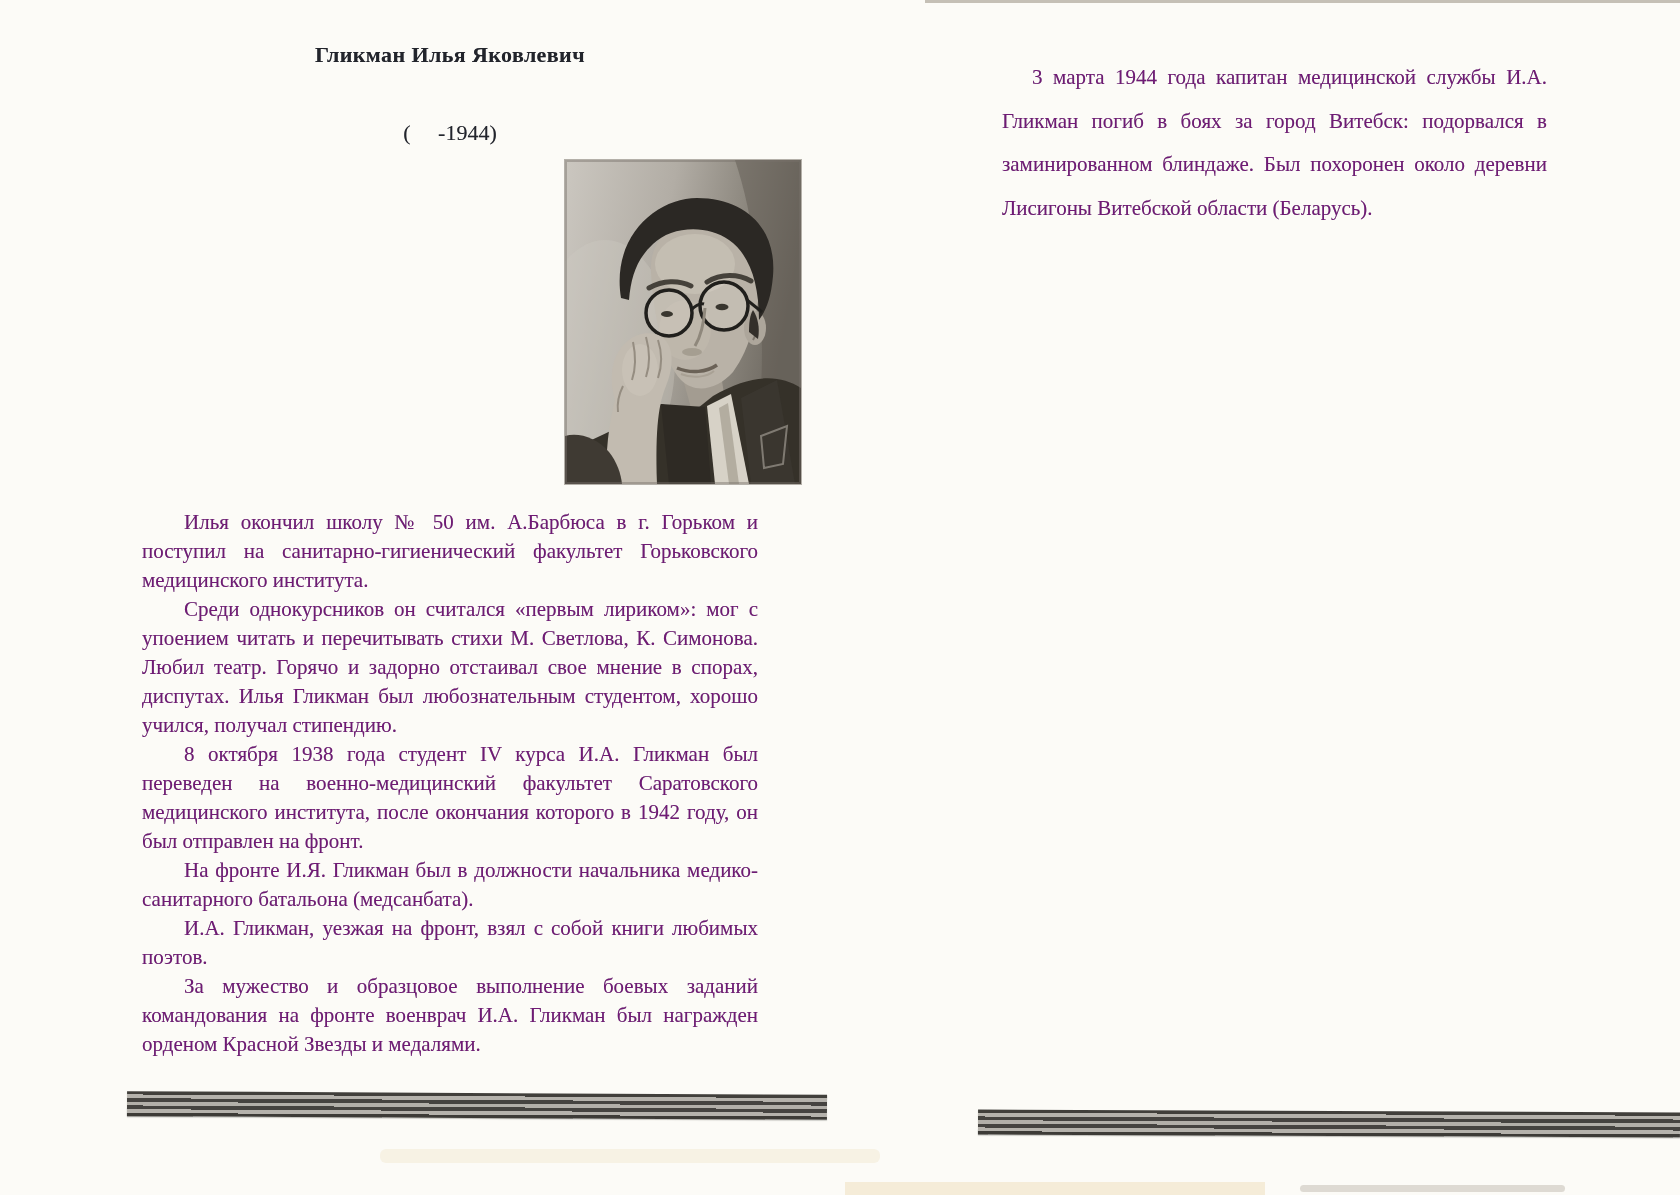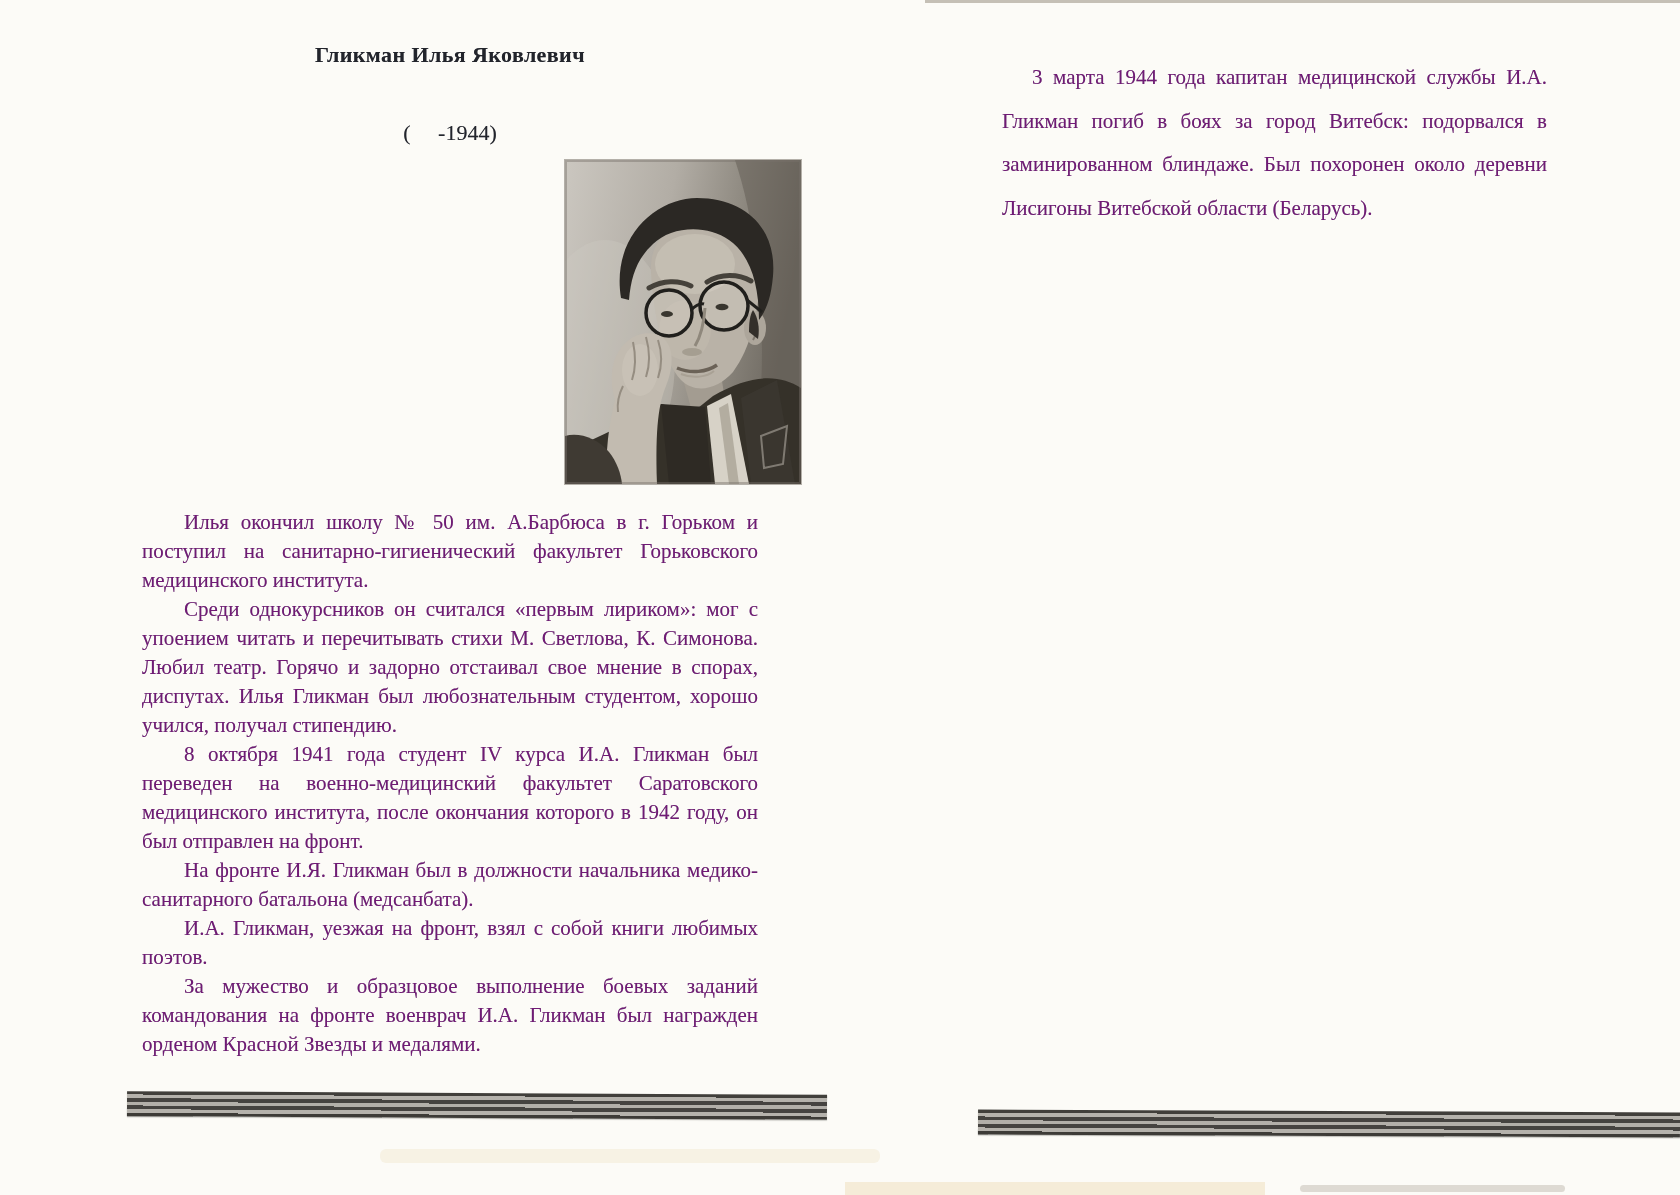--- a/index.html
+++ b/index.html
@@ -139,21 +139,21 @@
       <path d="M58 226 C54 234 52 244 53 252" stroke="#958d81" stroke-width="2" fill="none"></path>
 
       <path d="M0 324 L0 276 C14 272 32 278 44 292 C52 302 56 314 57 324 Z" fill="#3f3a33"></path>
       <rect x="1" y="1" width="234" height="322" fill="none" stroke="#77726a" stroke-width="2" opacity="0.45"></rect>
     </svg>
   </div>
 
   <div class="abs body-text body-left">
     <p>Илья окончил школу № 50 им. А.Барбюса в г. Горьком и поступил на санитарно-гигиенический факультет Горьковского медицинского института.</p>
     <p>Среди однокурсников он считался «первым лириком»: мог с упоением читать и перечитывать стихи М. Светлова, К. Симонова. Любил театр. Горячо и задорно отстаивал свое мнение в спорах, диспутах. Илья Гликман был любознательным студентом, хорошо учился, получал стипендию.</p>
-    <p>8 октября 1941 года студент IV курса И.А. Гликман был переведен на военно-медицинский факультет Саратовского медицинского института, после окончания которого в 1942 году, он был отправлен на фронт.</p>
+    <p>8 октября 1938 года студент IV курса И.А. Гликман был переведен на военно-медицинский факультет Саратовского медицинского института, после окончания которого в 1942 году, он был отправлен на фронт.</p>
     <p>На фронте И.Я. Гликман был в должности начальника медико-санитарного батальона (медсанбата).</p>
     <p>И.А. Гликман, уезжая на фронт, взял с собой книги любимых поэтов.</p>
     <p>За мужество и образцовое выполнение боевых заданий командования на фронте военврач И.А. Гликман был награжден орденом Красной Звезды и медалями.</p>
   </div>
 
   <div class="abs ribbon ribbon-left"></div>
 
   <div class="abs edge-line"></div>
 
   <div class="abs body-text body-right">

